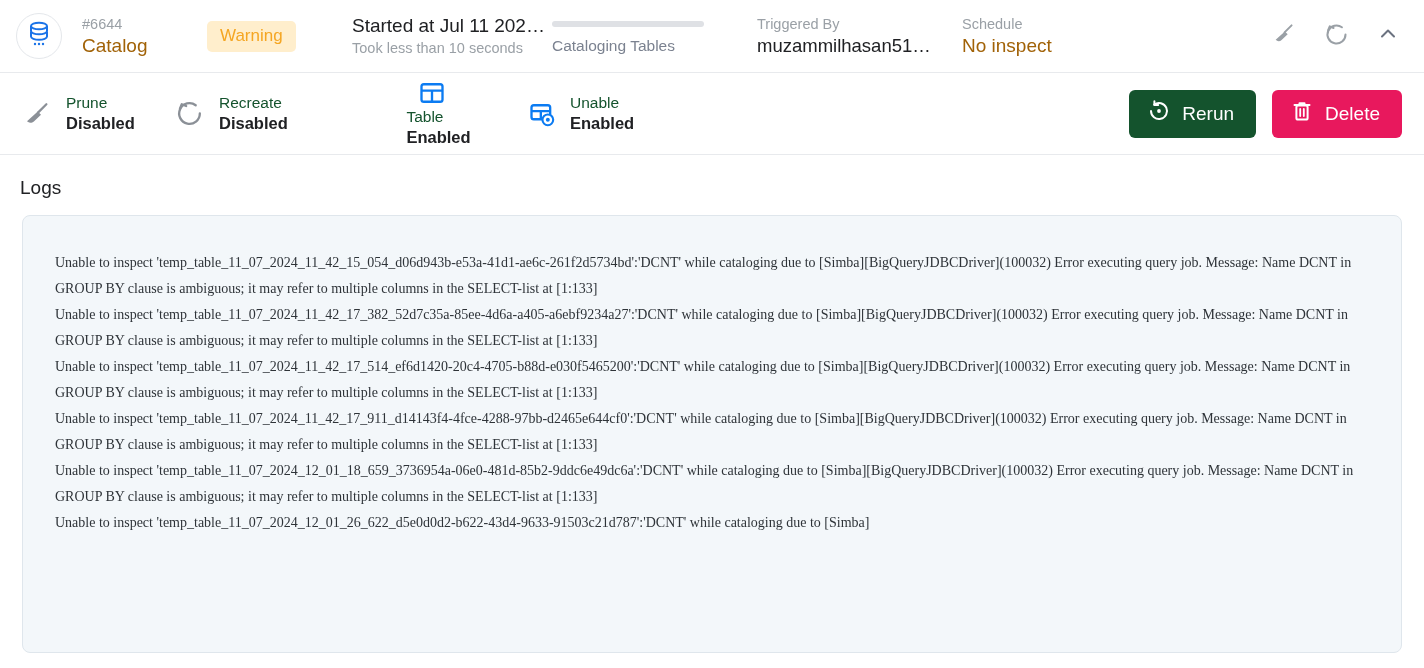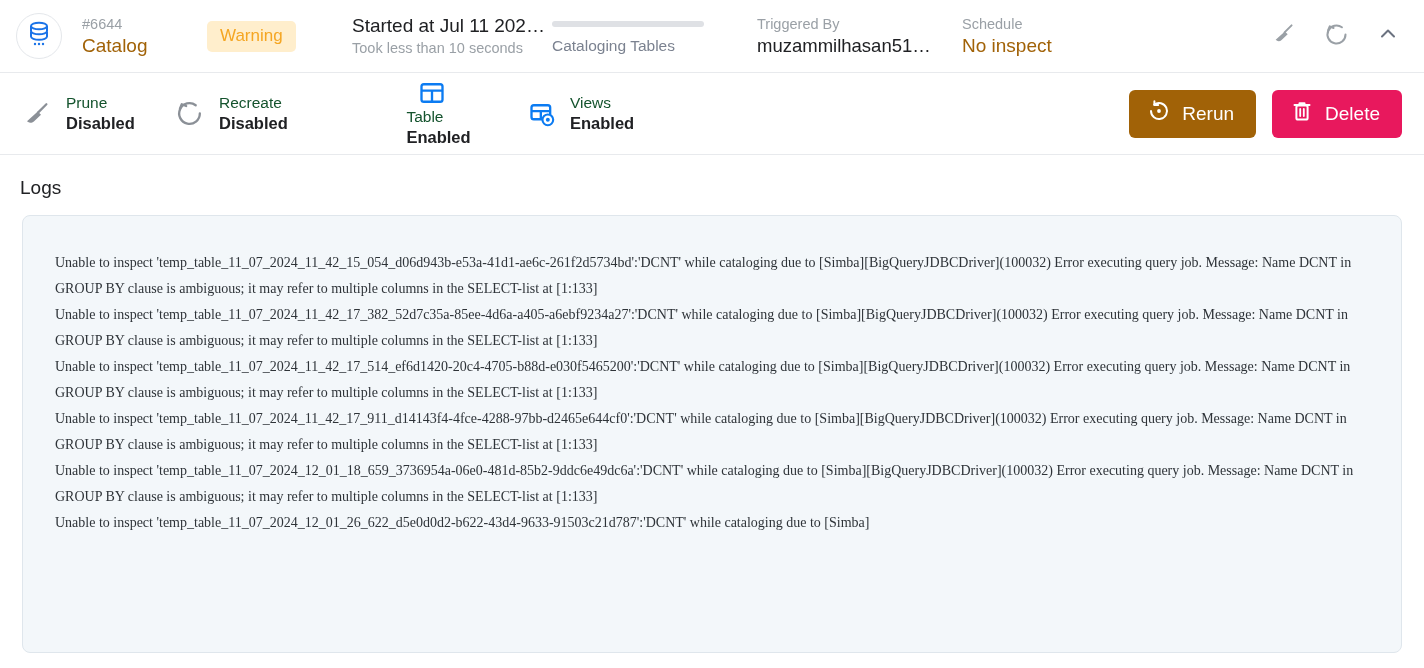--- a/index.html
+++ b/index.html
@@ -120,21 +120,21 @@
     display: flex; align-items: center;
     border: none; border-radius: 6px;
     color: #fff;
     height: 48px;
     padding: 0 22px 0 18px;
     font-size: 19px;
     font-family: "Liberation Sans", sans-serif;
     cursor: pointer;
   }
   .btn svg { margin-right: 11px; }
-  .btn-rerun { background: #a16207; margin-right: 16px; }
+  .btn-rerun { background: #14532d; margin-right: 16px; }
   .btn-delete { background: #e8185d; }
 
   
   .logs-title {
     font-size: 19px;
     color: #202124;
     padding: 22px 0 16px 20px;
   }
   .log-box {
     margin: 0 22px;
@@ -267,21 +267,21 @@
   <div class="status-item" style="margin-right:0;">
     <span class="status-ico">
       <svg width="28" height="28" viewBox="0 0 24 24">
         <rect x="3" y="4.5" width="16" height="12" rx="2" fill="none" stroke="#0b7bf2" stroke-width="2"></rect>
         <path d="M3 9.5h16M11 9.5v7" stroke="#0b7bf2" stroke-width="2"></path>
         <circle cx="17" cy="17" r="4.6" fill="#fff" stroke="#0b7bf2" stroke-width="1.8"></circle>
         <circle cx="17" cy="17" r="1.7" fill="#0b7bf2"></circle>
       </svg>
     </span>
     <span>
-      <span class="status-name">Views</span><br>
+      <span class="status-name">Unable</span><br>
       <span class="status-val">Enabled</span>
     </span>
   </div>
 
   <div class="spacer"></div>
 
   <button class="btn btn-rerun">
     <span>
       <svg width="24" height="24" viewBox="0 0 24 24">
         <path d="M4 12a8 8 0 1 0 3.2-6.4" fill="none" stroke="#fff" stroke-width="2" stroke-linecap="round"></path>

